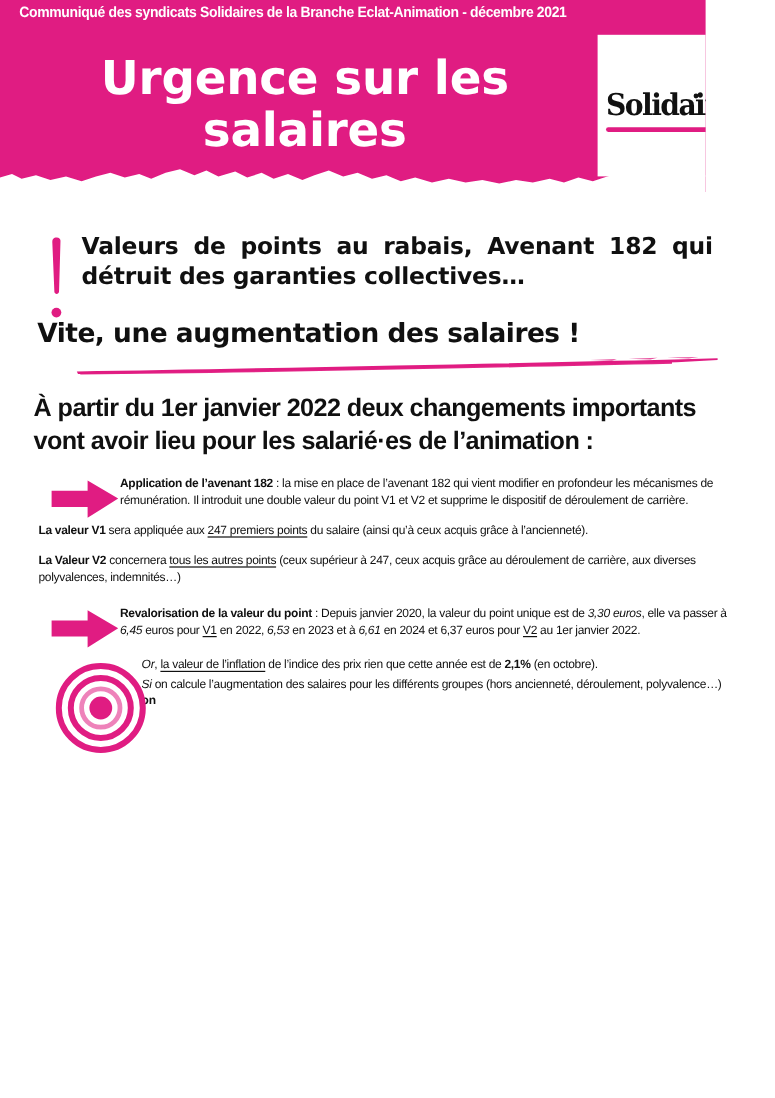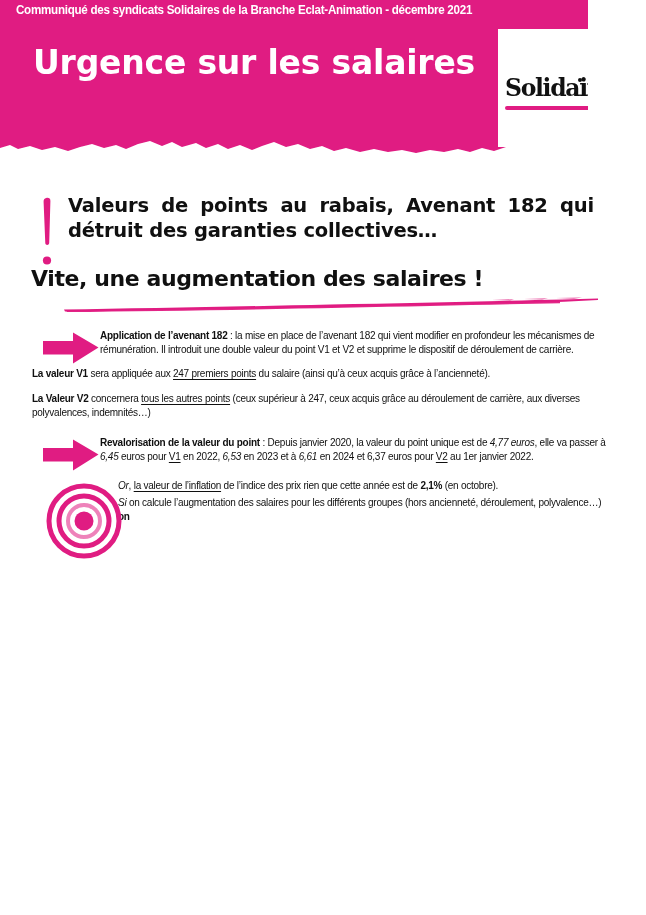--- a/index.html
+++ b/index.html
@@ -37,21 +37,21 @@
     transform: scaleX(0.93);
     transform-origin: left center;
   }
   .banner-title {
     position: absolute;
     left: 14px; top: 44px;
     width: 480px;
     text-align: center;
     font-family: "DejaVu Sans", sans-serif;
     font-weight: bold;
-    font-size: 33px;
+    font-size: 39px;
     line-height: 1.14;
     color: #ffffff;
     letter-spacing: -0.2px;
   }
   .banner-title .l2 { display: block; letter-spacing: 0.5px; }
 
   
   .torn {
     position: absolute;
     left: 0; bottom: -1px;
@@ -219,20 +219,21 @@
 
   <svg class="brush" viewBox="0 0 540 16" preserveAspectRatio="none">
     <path fill="#E01C82" d="M2,12.6 C80,11.4 180,9.4 268,7.6 C350,6.0 430,4.2 500,2.6
       L536,1.6 L536,3.0 L502,4.8 C432,6.8 352,8.6 270,10.2 C182,11.9 80,13.6 3,14.6 Z"></path>
     <path fill="#E01C82" d="M4,13.2 C90,12.2 190,10.4 280,8.6 C362,7.0 436,5.4 498,4.0
       L498,6.2 C436,7.6 362,9.2 280,10.8 C190,12.6 90,14.2 5,15.0 Z" opacity="0.95"></path>
     <path fill="#E01C82" d="M430,3.0 L452,2.2 L448,3.6 Z M462,2.0 L486,1.2 L480,2.6 Z
       M494,1.0 L520,0.4 L512,1.8 Z" opacity="0.75"></path>
   </svg>
 
+  <div class="intro">À partir du 1er janvier 2022 deux changements importants vont avoir lieu pour les salarié·es de l’animation :</div>
 
   <div class="arrow-block body-txt">
     <div class="arrow-float"></div>
     <svg class="arrow-svg" viewBox="0 0 58 34">
       <path fill="#E01C82" d="M1,10 L31,10 L31,1.5 L56.5,16.5 L31,32.5 L31,23.5 L1,23.5 Z"></path>
     </svg>
     <b>Application de l’avenant 182</b><span> : </span><span>la mise en place de l’avenant 182 qui vient modifier en profondeur les mécanismes de rémunération. Il introduit une double valeur du point V1 et V2 et supprime le dispositif de déroulement de carrière.</span>
   </div>
 
   <div class="indent body-txt">
@@ -241,21 +242,21 @@
 
   <div class="indent body-txt">
     <b>La Valeur V2</b><span> concernera </span><u>tous les autres points</u><span> (ceux supérieur à 247, ceux acquis grâce au déroulement de carrière, aux diverses polyvalences, indemnités…)</span>
   </div>
 
   <div class="arrow-block body-txt">
     <div class="arrow-float"></div>
     <svg class="arrow-svg" viewBox="0 0 58 34">
       <path fill="#E01C82" d="M1,10 L31,10 L31,1.5 L56.5,16.5 L31,32.5 L31,23.5 L1,23.5 Z"></path>
     </svg>
-    <b>Revalorisation de la valeur du point</b><span> : </span><span>Depuis janvier 2020, la valeur du point unique est de </span><i>4,77 euros</i><span>, elle va passer à </span><i>6,45</i><span> euros pour </span><u>V1</u><span> en 2022, </span><i>6,53</i><span> en 2023 et à </span><i>6,61</i><span> en 2024 et 6,37 euros pour </span><u>V2</u><span> au 1er janvier 2022.</span>
+    <b>Revalorisation de la valeur du point</b><span> : </span><span>Depuis janvier 2020, la valeur du point unique est de </span><i>3,30 euros</i><span>, elle va passer à </span><i>6,45</i><span> euros pour </span><u>V1</u><span> en 2022, </span><i>6,53</i><span> en 2023 et à </span><i>6,61</i><span> en 2024 et 6,37 euros pour </span><u>V2</u><span> au 1er janvier 2022.</span>
   </div>
 
   <div class="target-block body-txt">
     <div class="target-float"></div>
     <svg class="target-svg" viewBox="0 0 76 84">
       <g fill="none" stroke="#E01C82">
         <circle cx="38" cy="42" r="35" stroke-width="5"></circle>
         <circle cx="38" cy="42" r="25" stroke-width="5"></circle>
         <circle cx="38" cy="42" r="16" stroke-width="4" opacity="0.55"></circle>
       </g>

